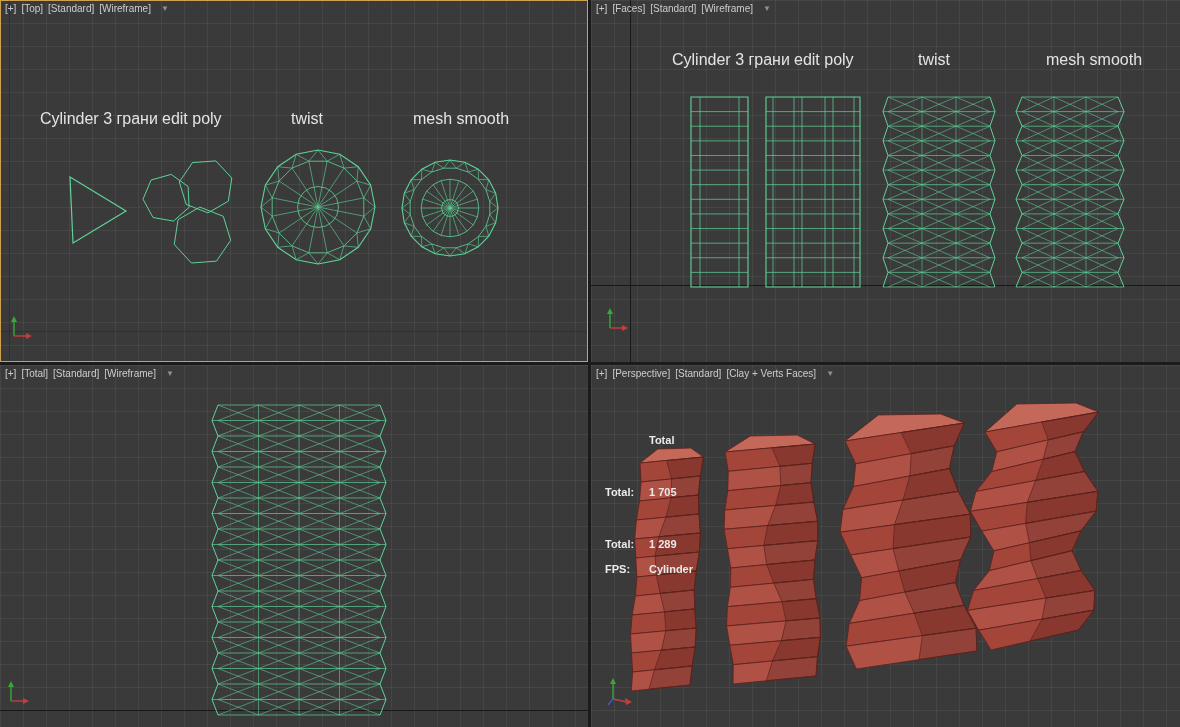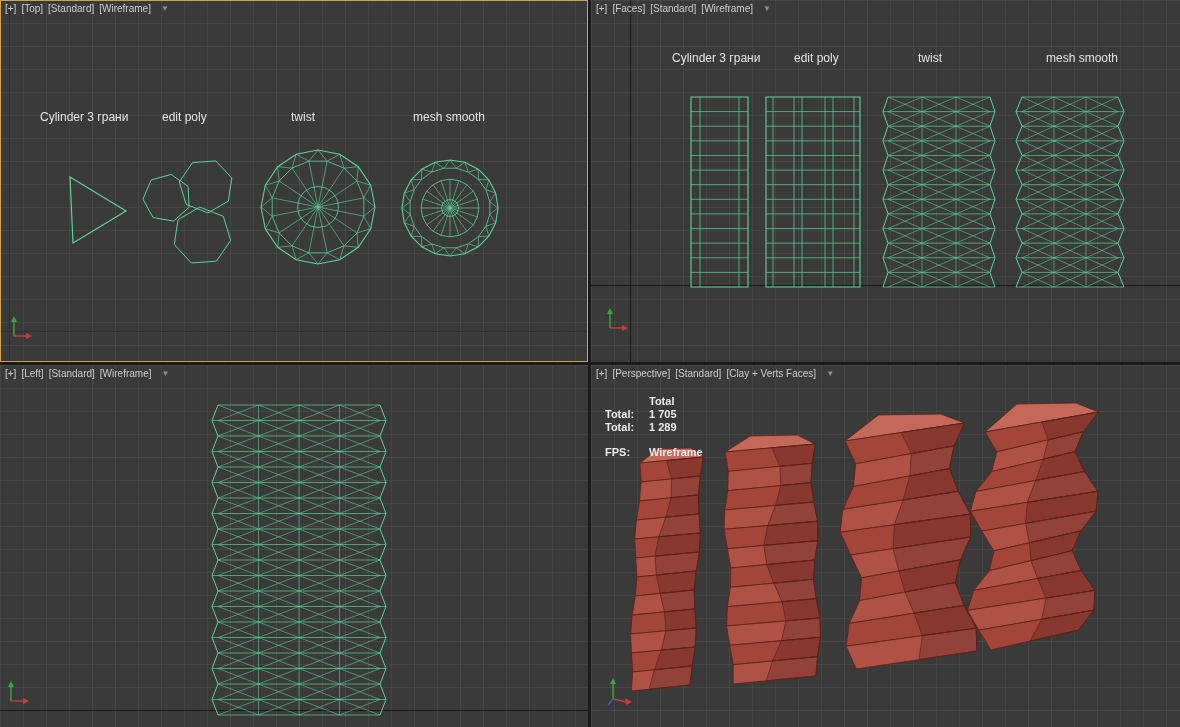--- a/index.html
+++ b/index.html
@@ -22,24 +22,24 @@
   #vp-persp{left:591px;top:365px;width:589px;height:362px;}
   .active-border{position:absolute;inset:0;border:1px solid #cfa14f;z-index:9;pointer-events:none;}
   .vp-label{
     position:absolute;top:3px;left:5px;z-index:6;display:flex;gap:5px;align-items:center;
     font-size:10px;color:#cdcdcd;white-space:nowrap;user-select:none;
   }
   .vp-label .mi{cursor:default;}
   .menu-arrow{color:#8f8f8f;font-size:8px;margin-left:5px;}
   .axline{position:absolute;z-index:1;}
   .scene{position:absolute;left:0;top:0;z-index:2;}
-  .obj-label{position:absolute;z-index:5;font-size:12px;color:#e4e4e4;white-space:nowrap;}
+  .obj-label{position:absolute;z-index:5;font-size:16px;color:#e4e4e4;white-space:nowrap;}
   .tripod{position:absolute;z-index:5;}
   .stats{position:absolute;left:14px;top:30px;z-index:5;font-size:11px;font-weight:bold;color:#eaeaea;line-height:13px;}
-  .srow{display:flex;}
+  .srow{display:flex;margin-top:39px;}
   .slabel{display:inline-block;width:44px;}
   .fps{margin-top:12px;}
 </style>
 </head>
 <body>
 
 <div class="vp" id="vp-top">
   <div class="axline" style="left:9px;top:0;width:1px;height:362px;background:#2f2f2f"></div>
   <div class="axline" style="left:0;top:331px;width:588px;height:1px;background:#2f2f2f"></div>
   <svg id="scene-top" class="scene" width="588" height="362">
@@ -618,21 +618,21 @@
       <line x1="258.5" y1="334.5" x2="218" y2="350" stroke="#5ed397" stroke-width="0.7" opacity="0.8"></line>
       <line x1="258.5" y1="334.5" x2="299" y2="350" stroke="#5ed397" stroke-width="0.7" opacity="0.8"></line>
       <line x1="299" y1="334.5" x2="258.5" y2="350" stroke="#5ed397" stroke-width="0.7" opacity="0.8"></line>
       <line x1="299" y1="334.5" x2="339.5" y2="350" stroke="#5ed397" stroke-width="0.7" opacity="0.8"></line>
       <line x1="339.5" y1="334.5" x2="299" y2="350" stroke="#5ed397" stroke-width="0.7" opacity="0.8"></line>
       <line x1="339.5" y1="334.5" x2="380" y2="350" stroke="#5ed397" stroke-width="0.7" opacity="0.8"></line>
       <line x1="380" y1="334.5" x2="339.5" y2="350" stroke="#5ed397" stroke-width="0.7" opacity="0.8"></line>
     </svg>
   <div class="vp-label">
     <span class="mi">[+]</span>
-    <span class="mi">[Left]</span>
+    <span class="mi">[Total]</span>
     <span class="mi">[Standard]</span>
     <span class="mi">[Wireframe]</span>
     <span class="menu-arrow">▼</span>
   </div>
   <svg class="tripod" style="left:5px;top:314px" width="26" height="28">
     <line x1="6" y1="22" x2="6" y2="7" stroke="#39a839" stroke-width="1.4"></line>
     <polygon points="3,8 9,8 6,2" fill="#39a839"></polygon>
     <line x1="6" y1="22" x2="19" y2="22" stroke="#c04040" stroke-width="1.4"></line>
     <polygon points="18,19 18,25 24,22" fill="#c04040"></polygon>
   </svg>
@@ -750,21 +750,21 @@
     <div class="srow">
       <span class="slabel">Total:</span>
       <span>1 705</span>
     </div>
     <div class="srow">
       <span class="slabel">Total:</span>
       <span>1 289</span>
     </div>
     <div class="srow fps">
       <span class="slabel">FPS:</span>
-      <span>Wireframe</span>
+      <span>Cylinder</span>
     </div>
   </div>
   <svg class="tripod" style="left:14px;top:312px" width="30" height="30">
     <line x1="8" y1="22" x2="8" y2="6" stroke="#39a839" stroke-width="1.4"></line>
     <polygon points="5,7 11,7 8,1" fill="#39a839"></polygon>
     <line x1="8" y1="22" x2="22" y2="25" stroke="#c04040" stroke-width="1.4"></line>
     <polygon points="20,21 21,28 27,25" fill="#c04040"></polygon>
     <line x1="8" y1="22" x2="3" y2="28" stroke="#4455cc" stroke-width="1.4"></line>
   </svg>
 </div>

